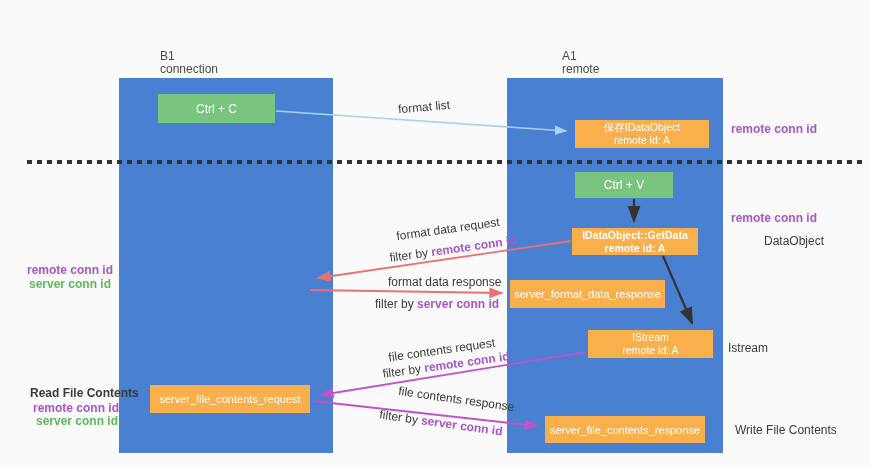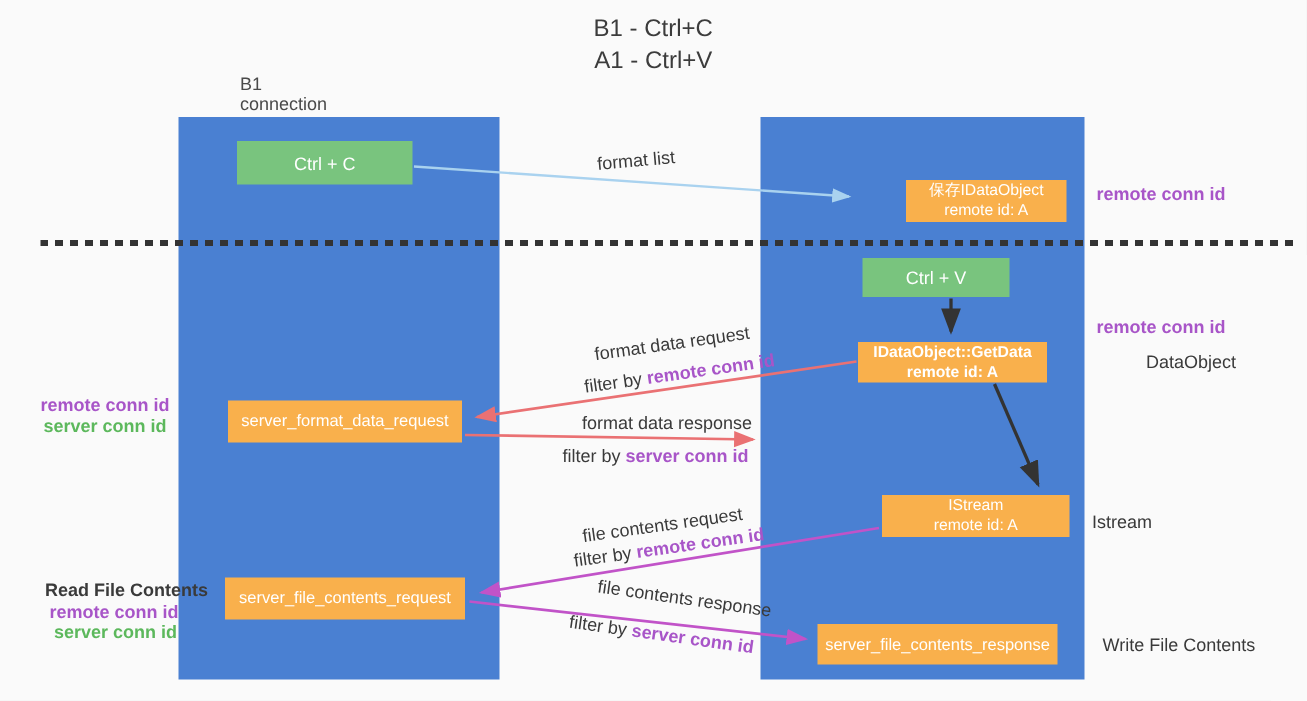--- a/index.html
+++ b/index.html
@@ -28,57 +28,57 @@
   .rot-n8 { transform:rotate(-8deg); }
   .rot-n5 { transform:rotate(-5deg); }
   .rot-p8 { transform:rotate(8deg); }
   svg.arrows { position:absolute; left:0; top:0; pointer-events:none; }
 </style>
 </head>
 <body>
 
 <div id="canvas">
 
-  <div class="title-block">
-    <div>B1 - Ctrl+C</div>
-    <div>A1 - Ctrl+V</div>
-  </div>
 
   <div class="lane-header" style="left:160px; top:50px; width:110px;">
     <div>B1</div>
     <div>connection</div>
+  </div>
+  <div class="lane-header" style="left:562px; top:50px; width:110px;">
+    <div>A1</div>
+    <div>remote</div>
   </div>
 
   <div class="lane lane-left"></div>
   <div class="lane lane-right"></div>
 
   <div class="dashed-line"></div>
 
   <div class="node green" style="left:158px; top:94px; width:117px; height:29px;">
     <div>Ctrl + C</div>
   </div>
 
-  <div class="node orange" style="left:575px; top:120px; width:107px; height:28px;margin-left:29px;">
+  <div class="node orange" style="left:575px; top:120px; width:134px; height:28px;">
     <div class="l2">保存IDataObject</div>
     <div class="l2">remote id: A</div>
   </div>
 
   <div class="node green" style="left:575px; top:172px; width:98px; height:26px;">
     <div>Ctrl + V</div>
   </div>
 
   <div class="node orange" style="left:572px; top:228px; width:126px; height:27px;font-weight:bold;">
     <div class="l2">IDataObject::GetData</div>
     <div class="l2">remote id: A</div>
   </div>
 
-  <div class="node orange" style="left:152px; top:267px; width:156px; height:28px;">
-    <div>server_format_data_request</div>
+
+  <div class="node orange" style="left:510px; top:280px; width:155px; height:28px;">
+    <div>server_format_data_response</div>
   </div>
-
 
   <div class="node orange" style="left:588px; top:330px; width:125px; height:28px;">
     <div class="l2">IStream</div>
     <div class="l2">remote id: A</div>
   </div>
 
   <div class="node orange" style="left:150px; top:385px; width:160px; height:28px;">
     <div>server_file_contents_request</div>
   </div>
 

